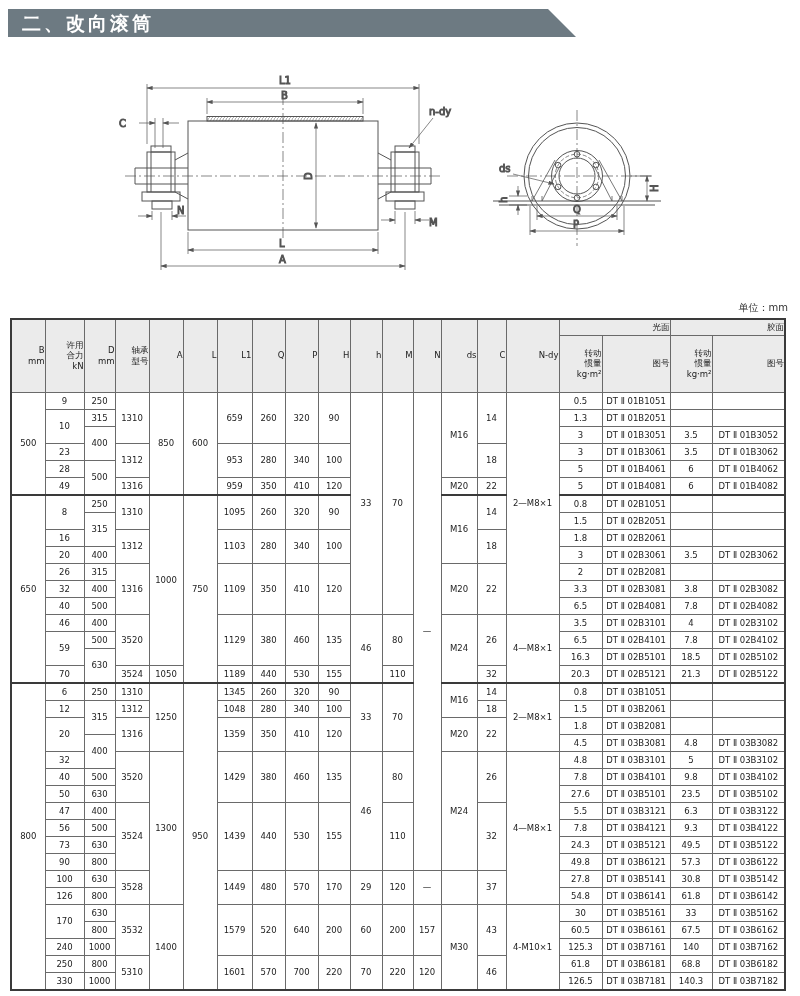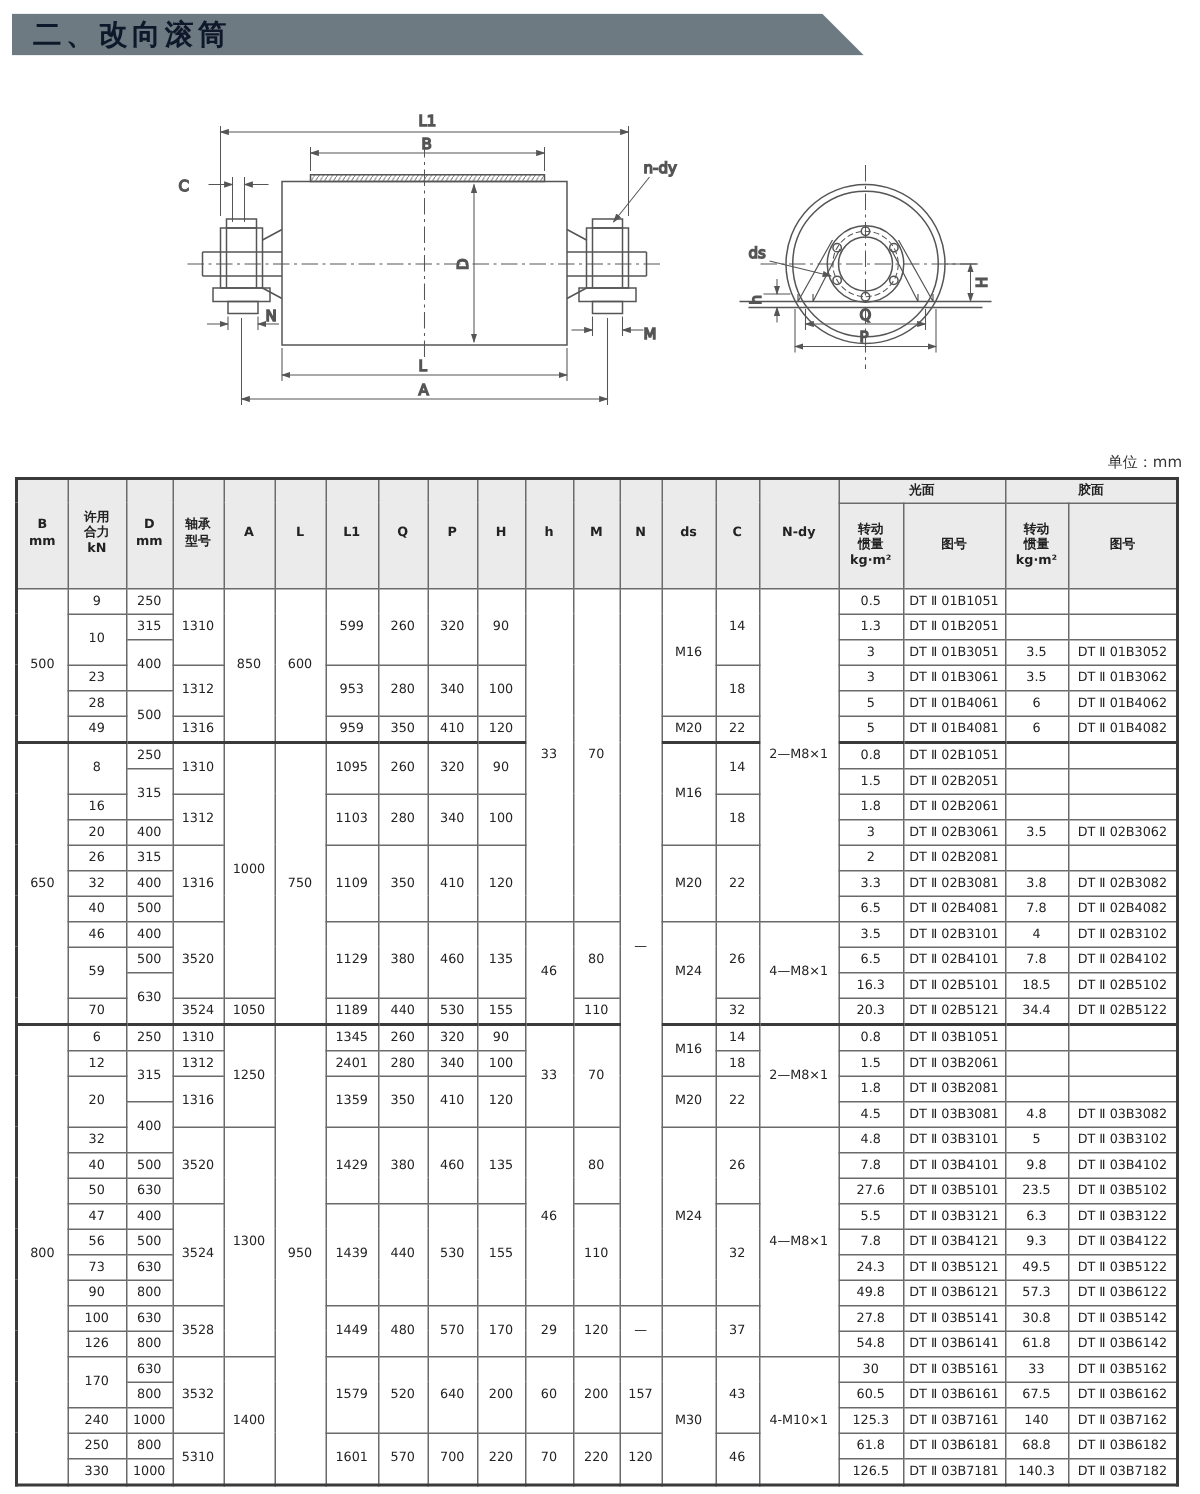--- a/index.html
+++ b/index.html
@@ -9,38 +9,38 @@
     font-family:"DejaVu Sans","Liberation Sans",sans-serif;
     overflow:hidden;
   }
   .banner {
     position:absolute; left:8px; top:9px; width:568px; height:28px;
     background:#6d7a82;
     clip-path:polygon(0 0, calc(100% - 28px) 0, 100% 100%, 0 100%);
     display:flex; align-items:center;
   }
   .banner .title {
-    color:#0f172a; font-size:19px; font-weight:bold; letter-spacing:3px;
+    color:#ffffff; font-size:19px; font-weight:bold; letter-spacing:3px;
     padding-left:14px; line-height:1;
   }
   .drawing-wrap { position:absolute; left:95px; top:68px; width:650px; height:238px; }
   svg text { font-family:"DejaVu Sans","Liberation Sans",sans-serif; font-size:10px; fill:#444; }
   .unit-note {
     position:absolute; right:12px; top:301px; font-size:10px; color:#333;
   }
   table.spec {
     position:absolute; left:10px; top:318px; width:776px;
     border-collapse:collapse; table-layout:fixed;
     font-size:8.5px; color:#222;
     border:2px solid #3a3a3a;
   }
   .spec th, .spec td { border:1px solid #6a6a6a; text-align:center; vertical-align:middle; padding:0; }
   .spec thead th {
-    background:#ebebeb; font-weight:bold; white-space:pre-line;
-    font-size:8.5px; line-height:1.25; padding:1px 0;
+    background:#ebebeb; font-weight:normal; white-space:pre-line;
+    font-size:8.5px; line-height:1.25; padding:1px 0;text-align:right;
   }
   .spec thead tr:first-child { height:16px; }
   .spec thead tr:nth-child(2) th { height:54px; }
   .spec tbody td { height:16px; line-height:16px; white-space:nowrap; overflow:hidden; }
   .spec tbody tr.sec td { border-top:2px solid #3a3a3a; }
 </style>
 </head>
 <body>
 
 <div class="banner">
@@ -236,21 +236,21 @@
       </tr>
     </thead>
   <tbody>
       <tr>
         <td rowspan="6">500</td>
         <td>9</td>
         <td>250</td>
         <td rowspan="3">1310</td>
         <td rowspan="6">850</td>
         <td rowspan="6">600</td>
-        <td rowspan="3">599</td>
+        <td rowspan="3">659</td>
         <td rowspan="3">260</td>
         <td rowspan="3">320</td>
         <td rowspan="3">90</td>
         <td rowspan="13">33</td>
         <td rowspan="13">70</td>
         <td rowspan="28">—</td>
         <td rowspan="5">M16</td>
         <td rowspan="3">14</td>
         <td rowspan="13">2—M8×1</td>
         <td>0.5</td>
@@ -423,21 +423,21 @@
         <td>3524</td>
         <td>1050</td>
         <td>1189</td>
         <td>440</td>
         <td>530</td>
         <td>155</td>
         <td>110</td>
         <td>32</td>
         <td>20.3</td>
         <td>DT Ⅱ 02B5121</td>
-        <td>34.4</td>
+        <td>21.3</td>
         <td>DT Ⅱ 02B5122</td>
       </tr>
       <tr class="sec">
         <td rowspan="18">800</td>
         <td>6</td>
         <td>250</td>
         <td>1310</td>
         <td rowspan="4">1250</td>
         <td rowspan="18">950</td>
         <td>1345</td>
@@ -451,21 +451,21 @@
         <td rowspan="4">2—M8×1</td>
         <td>0.8</td>
         <td>DT Ⅱ 03B1051</td>
         <td></td>
         <td></td>
       </tr>
       <tr>
         <td>12</td>
         <td rowspan="2">315</td>
         <td>1312</td>
-        <td>2401</td>
+        <td>1048</td>
         <td>280</td>
         <td>340</td>
         <td>100</td>
         <td>18</td>
         <td>1.5</td>
         <td>DT Ⅱ 03B2061</td>
         <td></td>
         <td></td>
       </tr>
       <tr>

